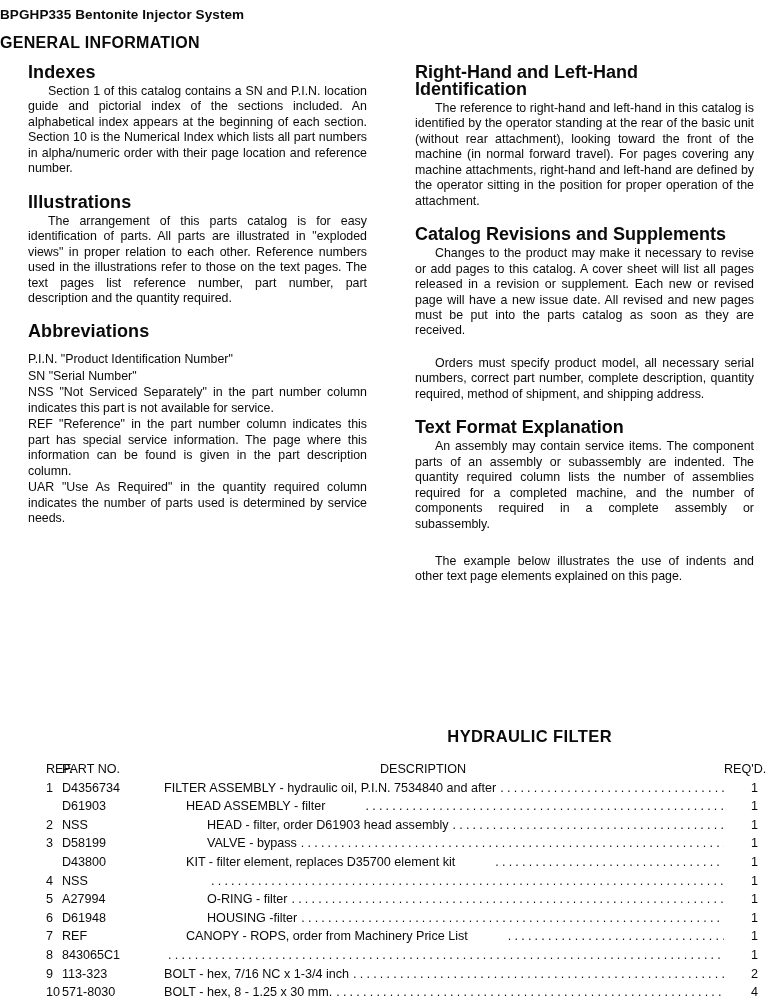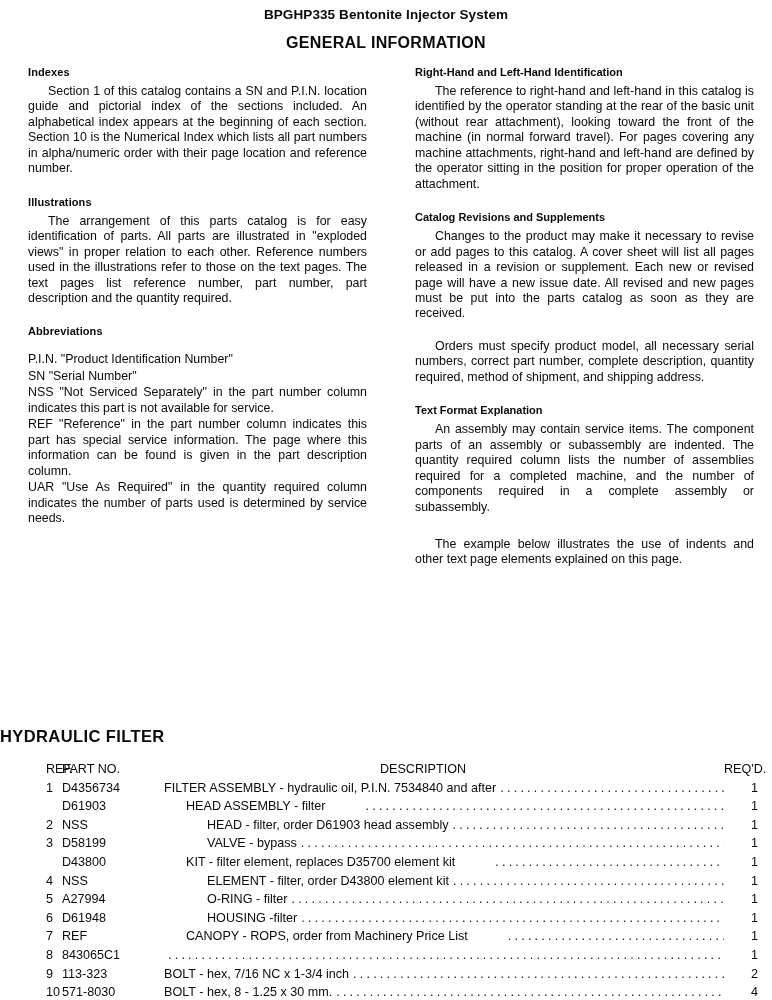--- a/index.html
+++ b/index.html
@@ -11,21 +11,21 @@
     width: 772px;
     height: 1000px;
     font-family: "Liberation Sans", sans-serif;
     color: #0a0a0a;
     position: relative;
     overflow: hidden;
   }
 
   
   .page-header {
-    text-align: center;
+    text-align: left;
     padding-top: 6px;
   }
   .doc-title {
     font-size: 13.5px;
     font-weight: bold;
     letter-spacing: 0.1px;
     line-height: 18px;
   }
   .doc-subtitle {
     font-size: 16px;
@@ -44,21 +44,21 @@
     display: flex;
     justify-content: space-between;
   }
   .col {
     width: 339px;
   }
   .col-left  { margin-left: 28px; }
   .col-right { margin-right: 18px; }
 
   h2.sec-head {
-    font-size: 11px;
+    font-size: 18px;
     font-weight: bold;
     margin: 0 0 3px 0;
     letter-spacing: 0.1px;
     line-height: 17px;
   }
   .col-right h2.sec-head { letter-spacing: 0; }
 
   p.body {
     font-size: 12.4px;
     line-height: 15.45px;
@@ -71,21 +71,21 @@
   .gap-sm { height: 9px; }
   .gap-md { height: 16px; }
   .gap-lg { height: 21px; }
 
   
   .table-title {
     position: absolute;
     top: 727px;
     left: 0;
     width: 612px;
-    text-align: left;
+    text-align: right;
     font-size: 16.5px;
     font-weight: bold;
     letter-spacing: 0.4px;
   }
 
   
   .parts {
     position: absolute;
     top: 762px;
     left: 0;
@@ -272,21 +272,20 @@
         <div class="c-desc ind1">
           <span class="desc-text">KIT - filter element, replaces D35700 element kit</span>
           <span class="leader">........................................................................................................................</span>
         </div>
         <div class="c-qty">1</div>
       </div>
       <div class="prow">
         <div class="c-ref">4</div>
         <div class="c-part">NSS</div>
         <div class="c-desc ind2">
-          <span class="desc-text">ELEMENT - filter, order D43800 element kit</span>
           <span class="leader">........................................................................................................................</span>
         </div>
         <div class="c-qty">1</div>
       </div>
       <div class="prow">
         <div class="c-ref">5</div>
         <div class="c-part">A27994</div>
         <div class="c-desc ind2">
           <span class="desc-text">O-RING - filter</span>
           <span class="leader">........................................................................................................................</span>

